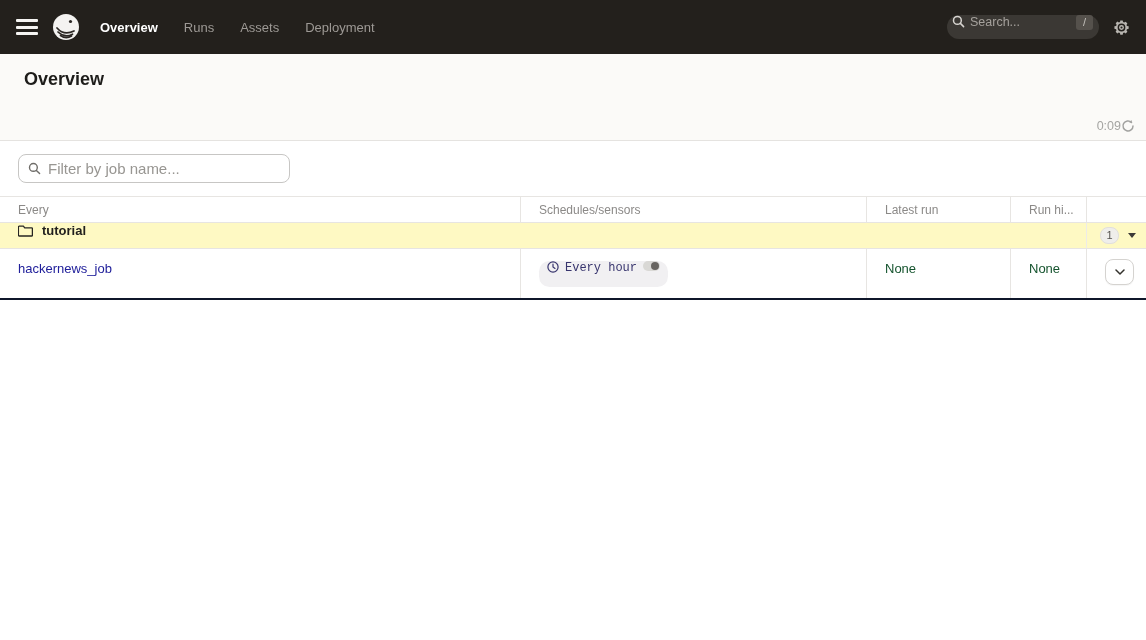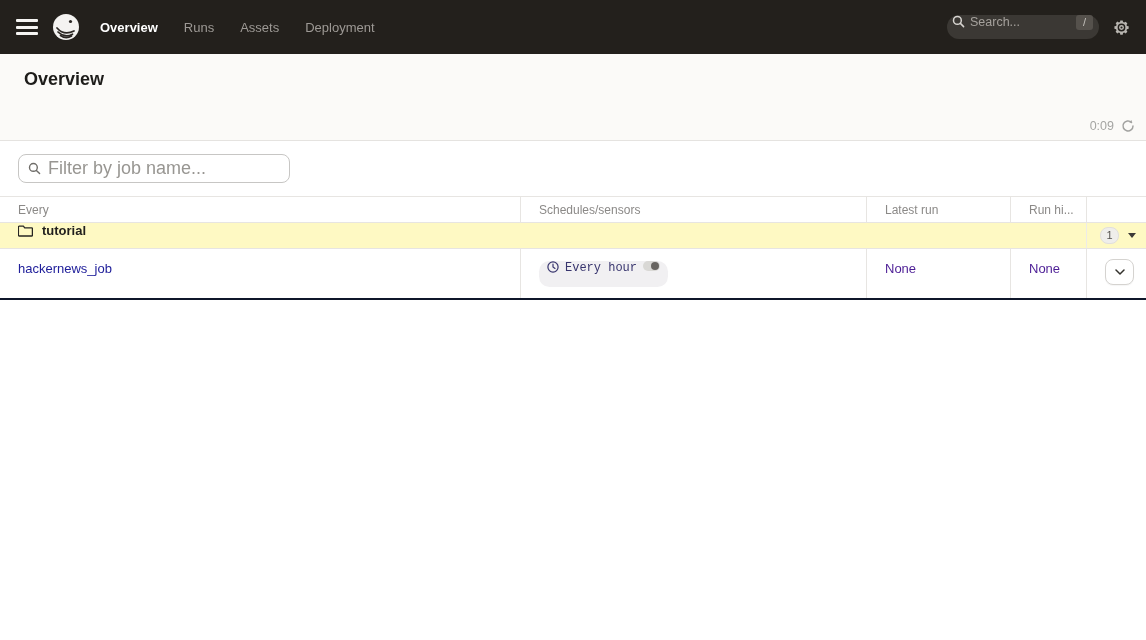--- a/index.html
+++ b/index.html
@@ -48,34 +48,34 @@
   }
   .page-title { padding-top:15px; font-size:18px; font-weight:700; color:#1d1c1a; }
   .tabs { position:absolute; left:24px; bottom:-1px; display:flex; gap:24px; }
   .tab {
     font-size:13px; color:#383735; padding-bottom:10px; cursor:pointer;
     border-bottom:2px solid transparent;
   }
   .tab.active { color:#4f43dd; font-weight:500; border-bottom-color:#756dd9; }
   .refresh-area {
     position:absolute; right:11px; bottom:7px;
-    display:flex; align-items:center; gap:7px;
+    display:flex; align-items:center; 
     color:#a5a5a3; font-size:12.5px;
   }
   .refresh-area svg { cursor:pointer; }
 
   
   .filter-row { padding:13px 18px 0; }
   .filter-box {
     width:272px; height:29px; border:1px solid #c7c6c4; border-radius:8px;
     display:flex; align-items:center; padding:0 9px; gap:7px; background:#fff;
   }
   .filter-box input {
     flex:1; min-width:0; border:none; outline:none; background:transparent;
-    font-size:18px; font-family:inherit; color:#24231f; padding:0;
+    font-size:15px; font-family:inherit; color:#24231f; padding:0;
   }
   .filter-box input::placeholder { color:#989692; }
 
   
   .jobs-table { margin-top:13px; border-top:1px solid #e7e5e2; }
   .cell-name { width:520px; }
   .cell-sched { width:346px; }
   .cell-latest { width:144px; }
   .cell-runhist { width:76px; }
   .cell-actions { width:60px; }
@@ -98,21 +98,21 @@
   }
   .caret-down {
     width:0; height:0; border-left:4px solid transparent; border-right:4px solid transparent;
     border-top:5px solid #3c3a37; cursor:pointer;
   }
 
   .job-row { display:flex; height:51px; border-bottom:2px solid #0f172a; background:#fff; }
   .job-row > div { padding:10px 0 0 18px; }
   .job-row > div + div { border-left:1px solid #e7e5e2; }
   .job-link { font-size:13px; color:#21209b; text-decoration:none; cursor:pointer; }
-  .muted { font-size:13px; color:#4c1d95; }
+  .muted { font-size:13px; color:#14532d; }
 
   .schedule-tag {
     display:inline-flex; align-items:flex-start; gap:6px;
     height:26px; padding:0 8px; background:#f1f0f2; border-radius:10.5px;
     font-size:12px; color:#38356e; cursor:pointer;font-family:Liberation Mono, monospace;
   }
   .toggle { position:relative; width:17px; height:10px; background:#d9d8d5; border-radius:5px; }
   .toggle .knob { position:absolute; top:1px; right:1px; width:8px; height:8px; border-radius:50%; background:#686561; }
 
   .row-menu-button {

